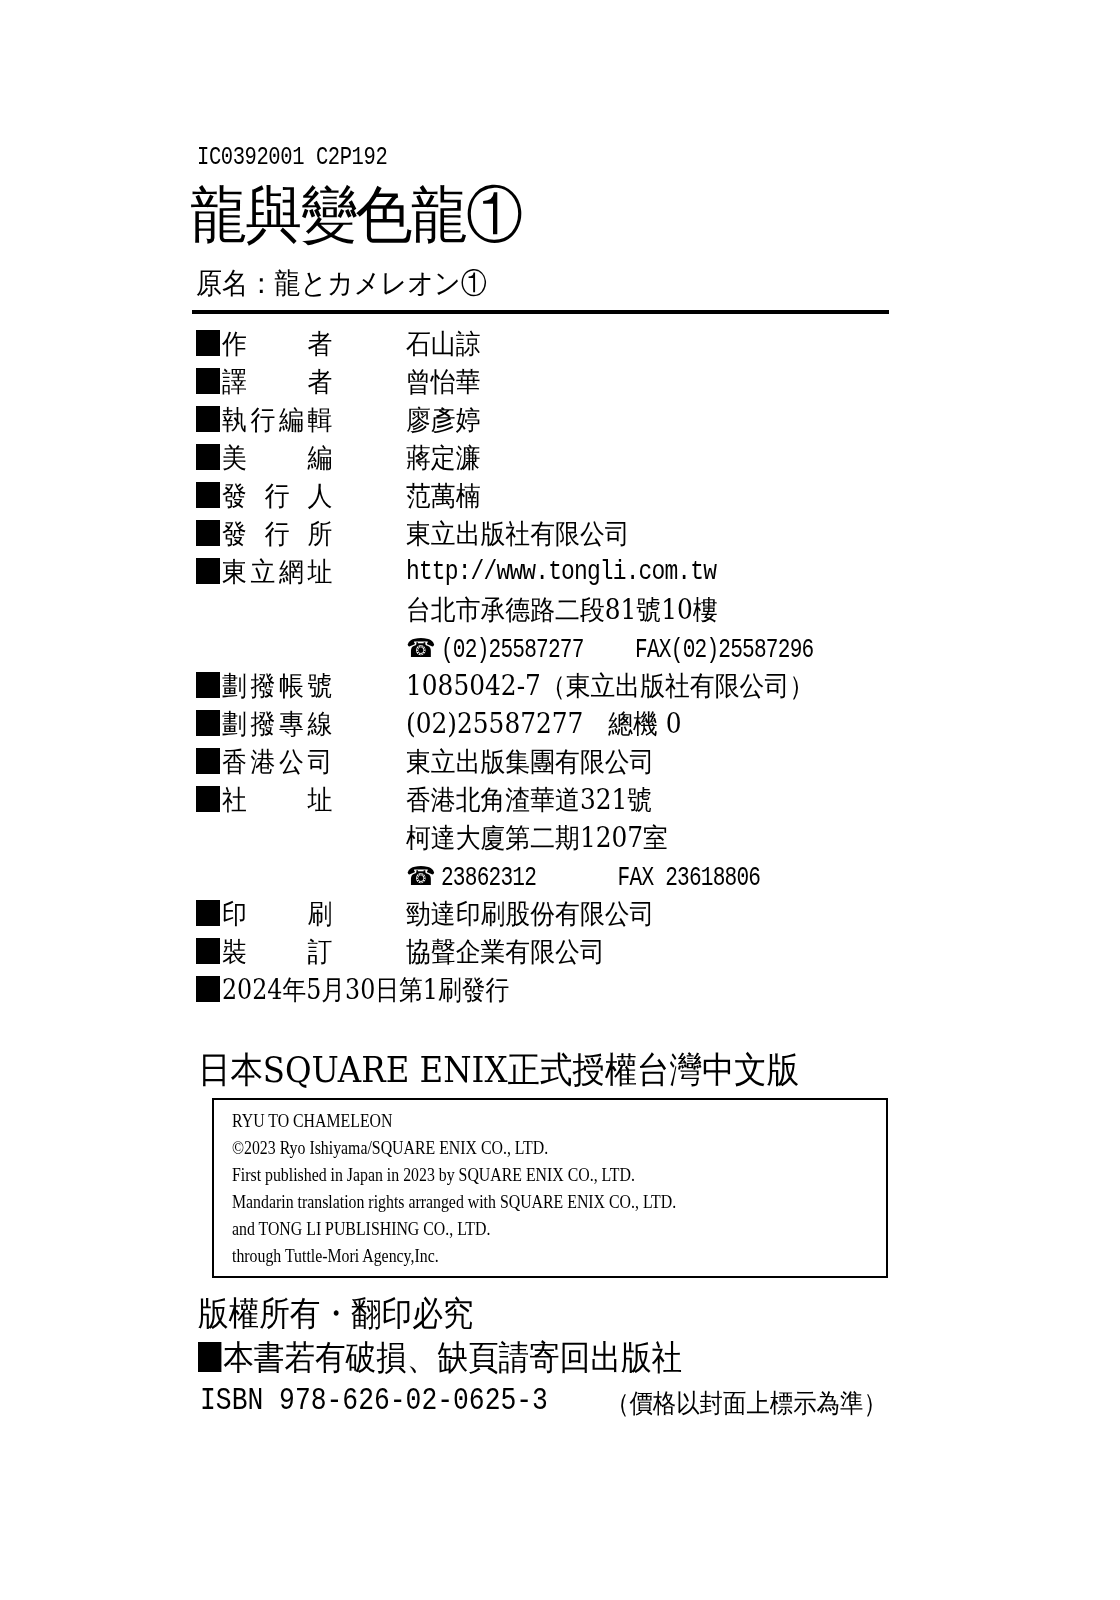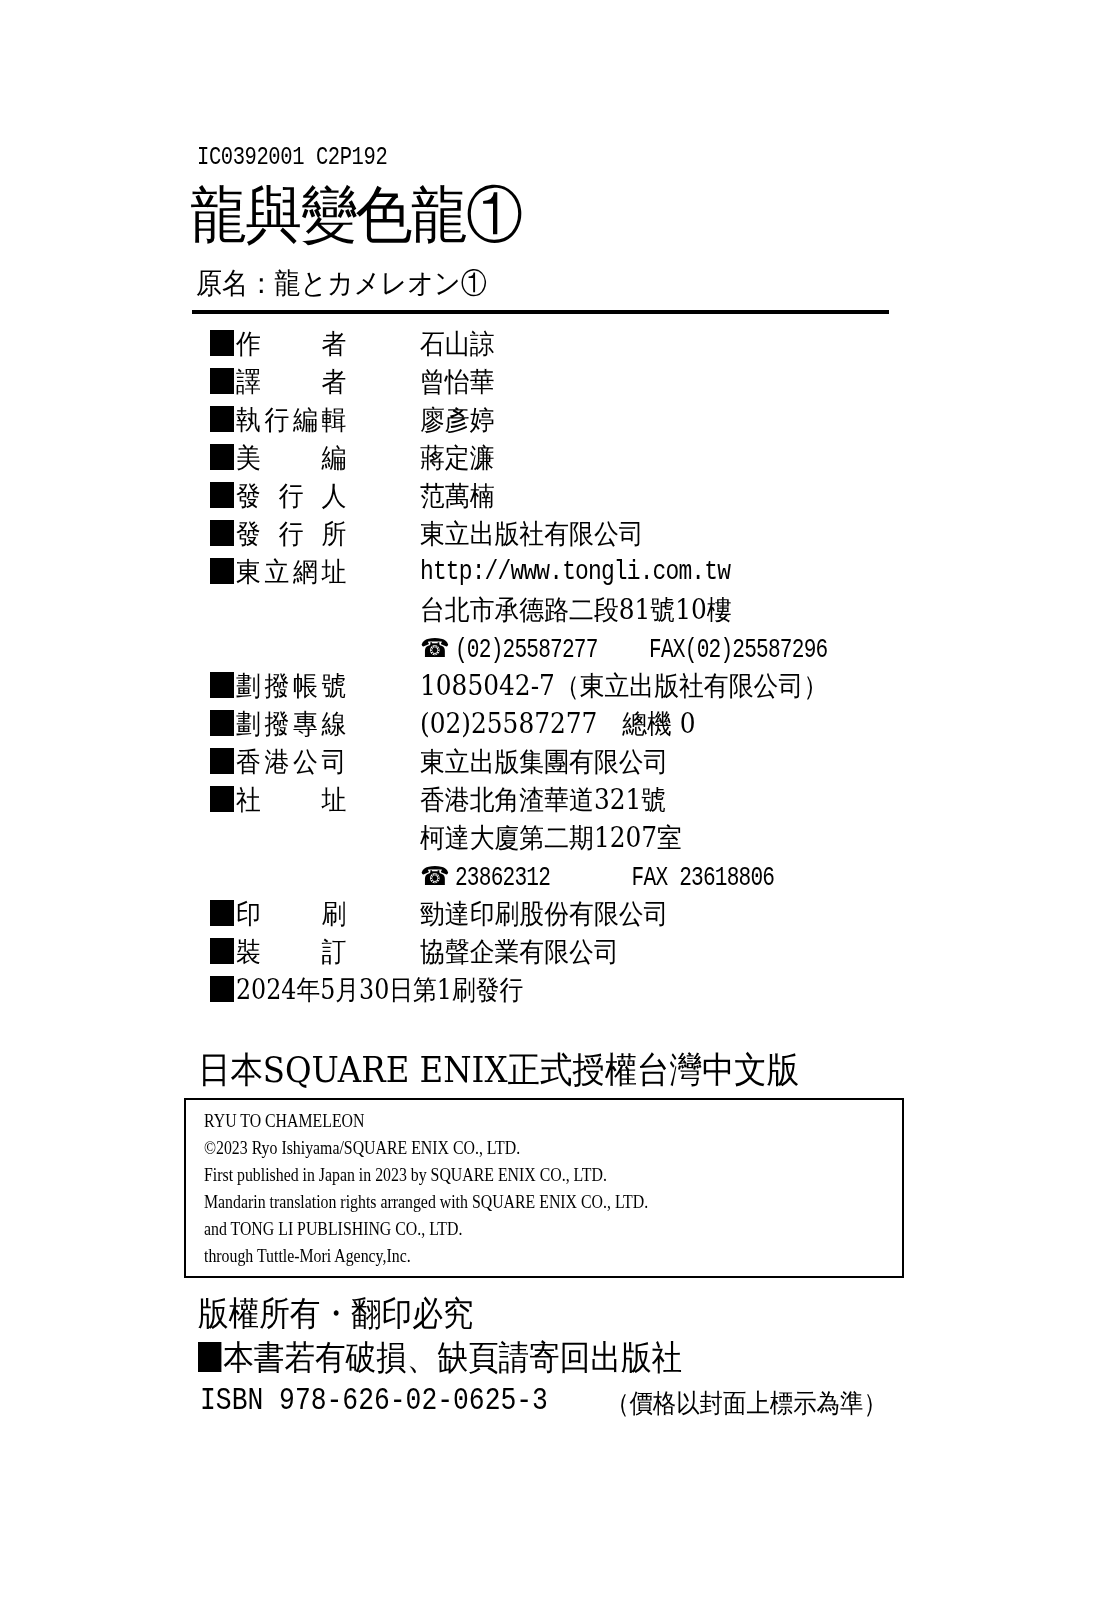--- a/index.html
+++ b/index.html
@@ -2,28 +2,28 @@
 <html><head>
 <meta charset="utf-8">
 <style>
   html, body { margin: 0; padding: 0; background: #ffffff; }
   body { width: 1120px; height: 1600px; position: relative; overflow: hidden; color: #000; font-family: "DejaVu Serif", serif; }
   .abs { position: absolute; white-space: nowrap; }
   .code { left: 197px; top: 143px; font-family: "Liberation Mono", "DejaVu Sans Mono", monospace; font-size: 25px; letter-spacing: -0.5px; transform: scaleX(0.82); transform-origin: left top; }
   .title { left: 190px; top: 180px; font-size: 62px; line-height: 70px; letter-spacing: -2px; transform: scaleX(0.92); transform-origin: left top; }
   .orig { left: 196px; top: 265px; font-size: 29px; line-height: 36px; transform: scaleX(0.9); transform-origin: left top; }
   .rule { left: 192px; top: 310px; width: 697px; height: 4px; background: #000; }
-  .row { position: absolute; left: 210px; height: 36px; font-size: 27px; line-height: 36px; white-space: nowrap; }
+  .row { position: absolute; left: 196px; height: 36px; font-size: 27px; line-height: 36px; white-space: nowrap; }
   .sq { display: inline-block; width: 24px; height: 26px; background: #000; vertical-align: -3px; margin-right: 2px; }
   .lab { display: inline-block; width: 120px; text-align: justify; text-align-last: justify; vertical-align: top; transform: scaleX(0.92); transform-origin: left top; }
   .val { position: absolute; left: 210px; top: 0; transform: scaleX(0.92); transform-origin: left top; }
   .mono { font-family: "Liberation Mono", "DejaVu Sans Mono", monospace; font-size: 27px; letter-spacing: -1px; transform: scaleX(0.85); transform-origin: left top; }
   .phone { display: inline-block; font-family: "DejaVu Sans", sans-serif; font-size: 26px; margin-right: 6px; }
   .license-heading { left: 198px; top: 1047px; font-size: 36px; line-height: 46px; transform: scaleX(0.9); transform-origin: left top; }
-  .box { position: absolute; left: 184px; top: 1098px; width: 672px; height: 176px; border: 2px solid #000; padding-left: 44px; }
+  .box { position: absolute; left: 212px; top: 1098px; width: 672px; height: 176px; border: 2px solid #000; }
   .box-line { position: absolute; left: 18px; font-family: "Liberation Serif", serif; font-size: 18px; line-height: 22px; white-space: nowrap; transform: scaleX(0.88); transform-origin: left top; }
   .rights { left: 198px; top: 1292px; font-size: 34px; line-height: 42px; transform: scaleX(0.9); transform-origin: left top; }
   .damage { left: 198px; top: 1336px; font-size: 34px; line-height: 42px; transform: scaleX(0.9); transform-origin: left top; }
   .damage .sq { width: 26px; height: 30px; vertical-align: -3px; }
   .isbn { left: 200px; top: 1381px; font-family: "Liberation Mono", "DejaVu Sans Mono", monospace; font-size: 31px; line-height: 40px; transform: scaleX(0.85); transform-origin: left top; }
   .price { left: 606px; top: 1385px; font-size: 26px; line-height: 36px; transform: scaleX(0.9); transform-origin: left top; }
 </style>
 </head>
 <body>
 

